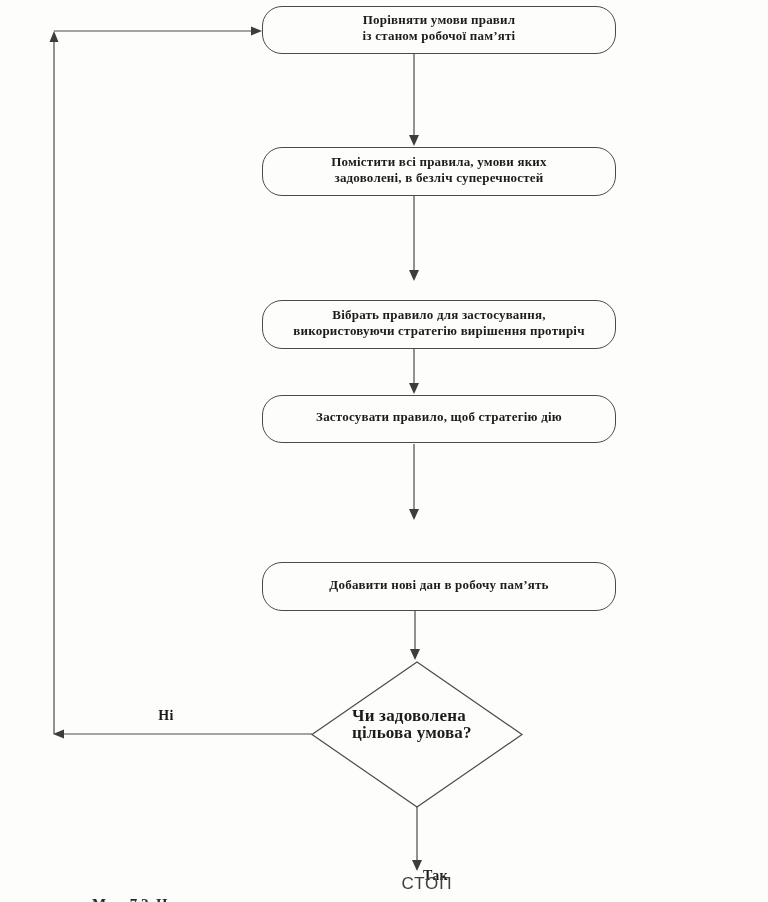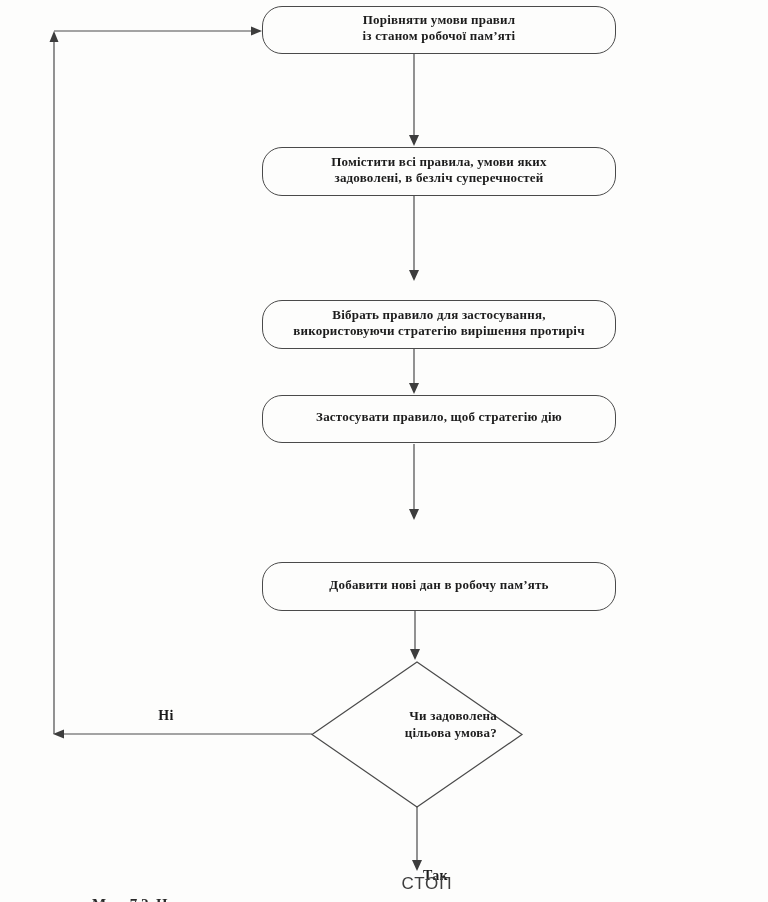--- a/index.html
+++ b/index.html
@@ -28,26 +28,26 @@
   .node .lbl {
     white-space: pre-line;
     text-align: center;
     font-weight: bold;
     font-size: 13px;
     line-height: 16px;
     letter-spacing: 0.2px;
   }
   .decision-label {
     position: absolute;
-    left: 337px;
+    left: 352px;
     top: 707px;
     width: 160px;
-    text-align: right;
+    text-align: left;
     font-weight: bold;
-    font-size: 13px;
+    font-size: 17px;
     line-height: 17px;
     white-space: pre-line;
     letter-spacing: 0.2px;
   }
   .edge-label {
     position: absolute;
     font-weight: bold;
     font-size: 14px;
     letter-spacing: 0.3px;
   }

